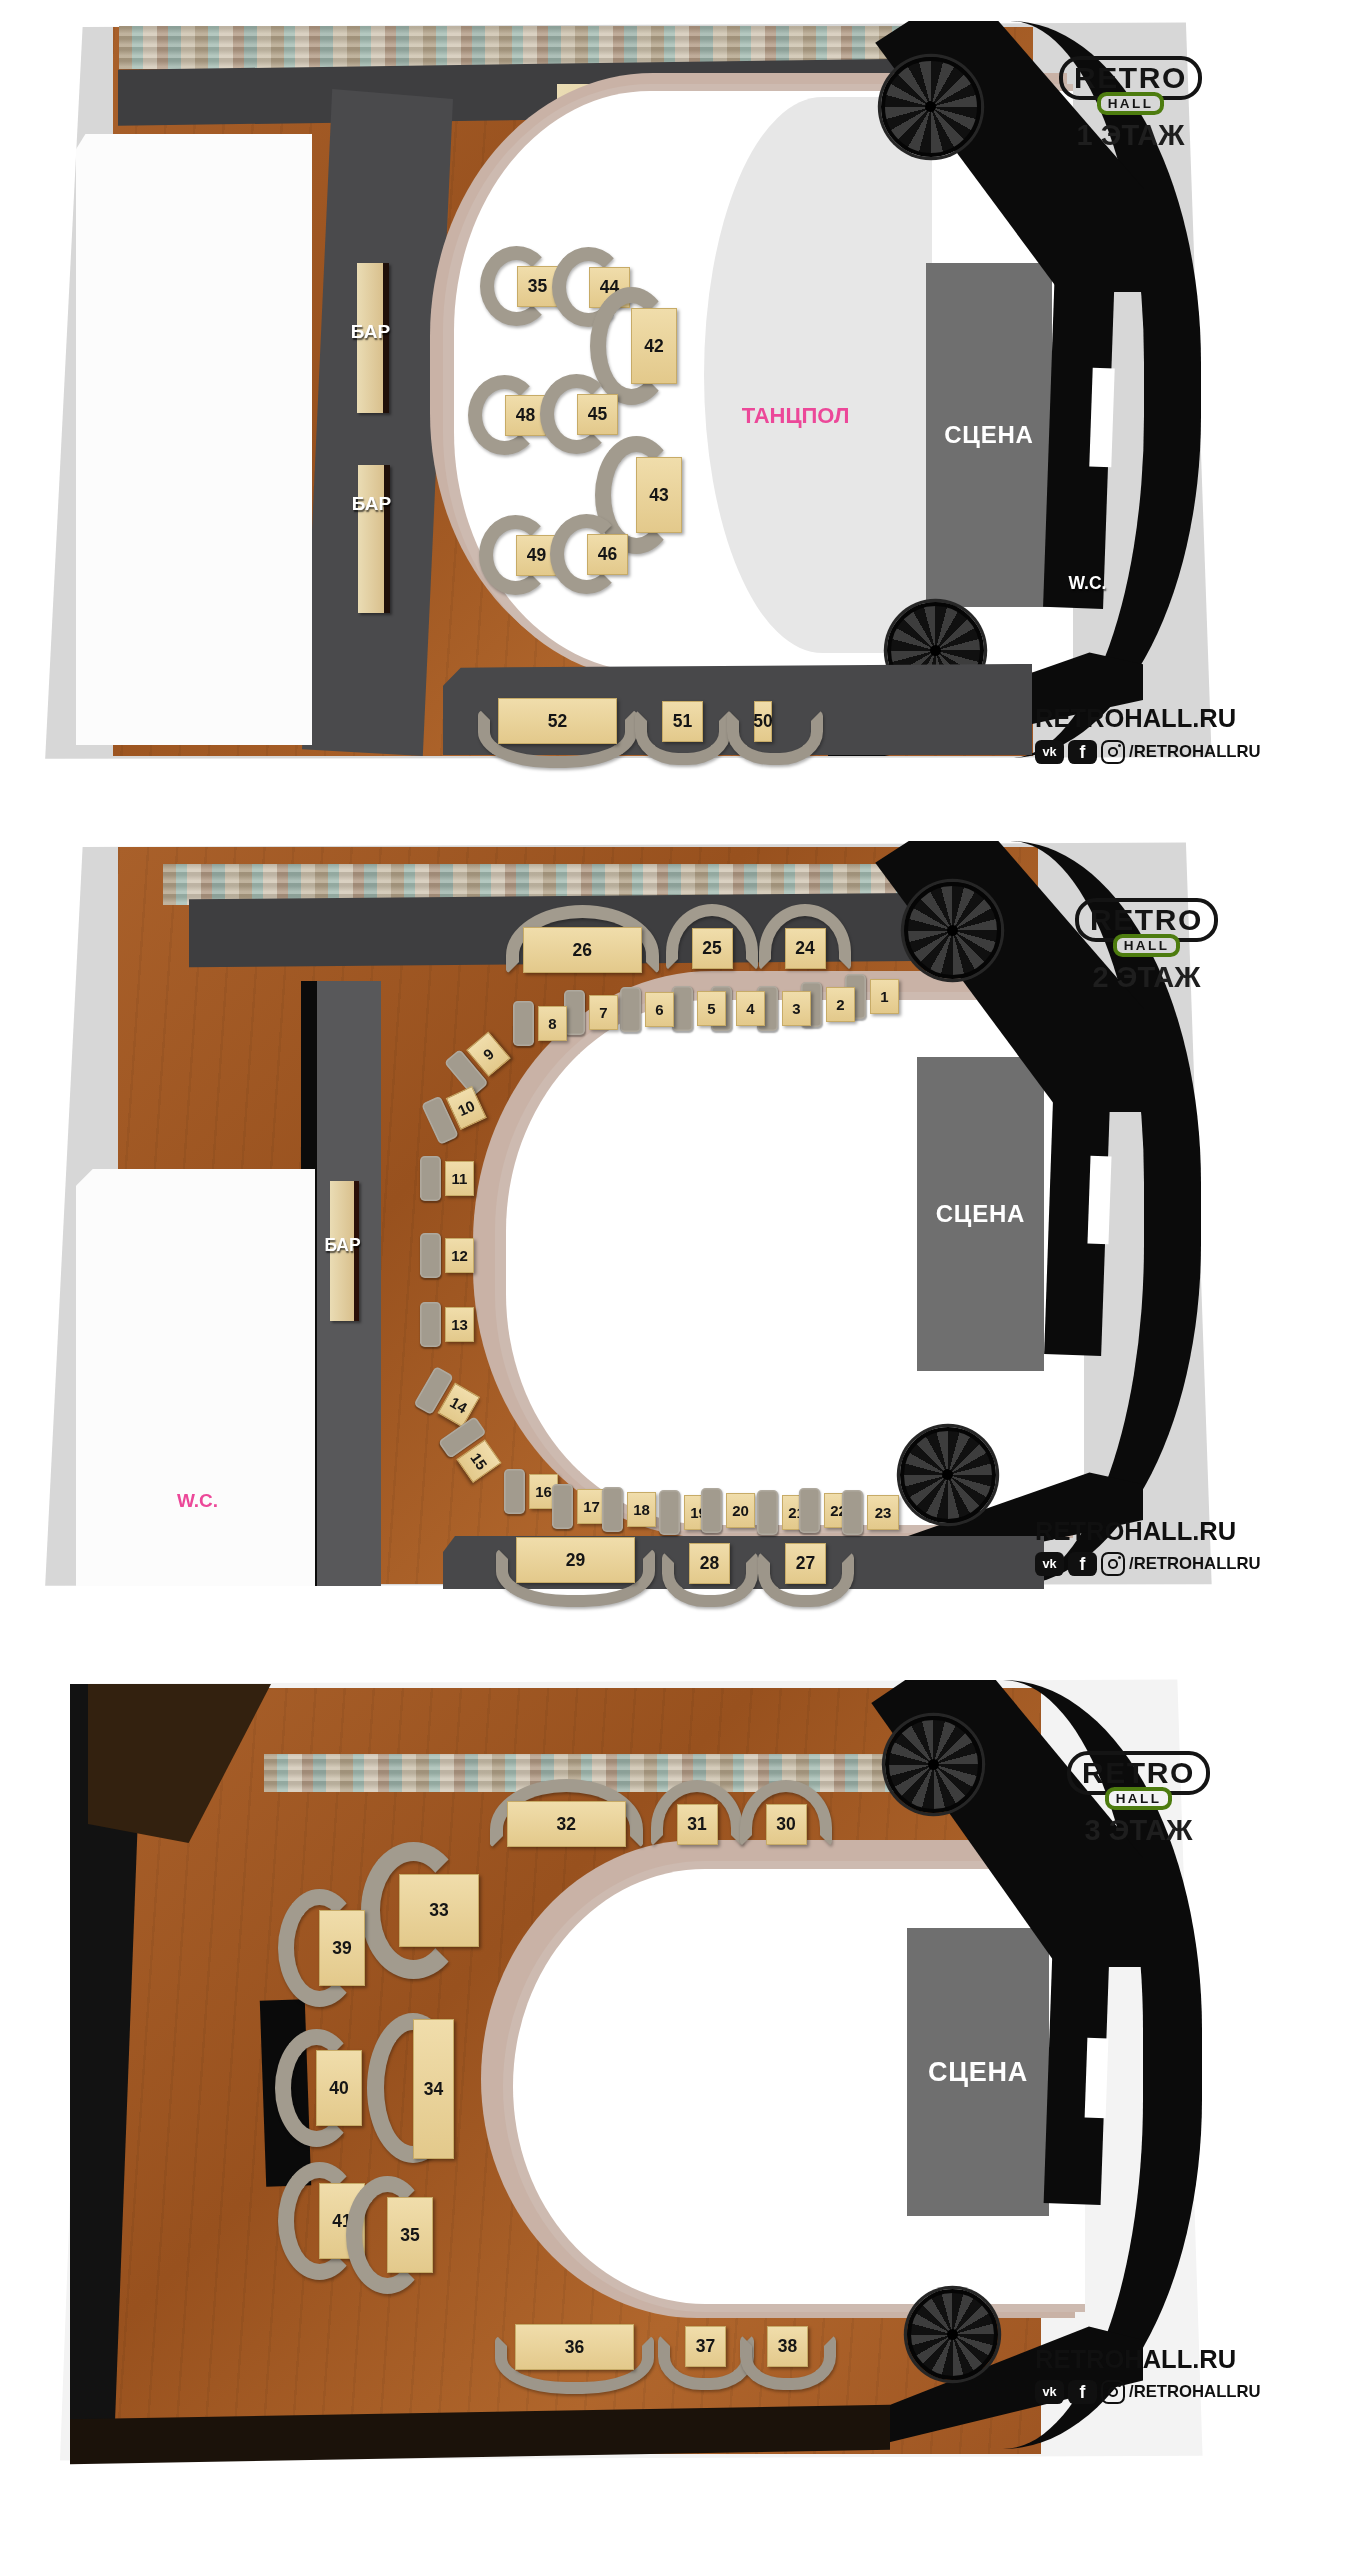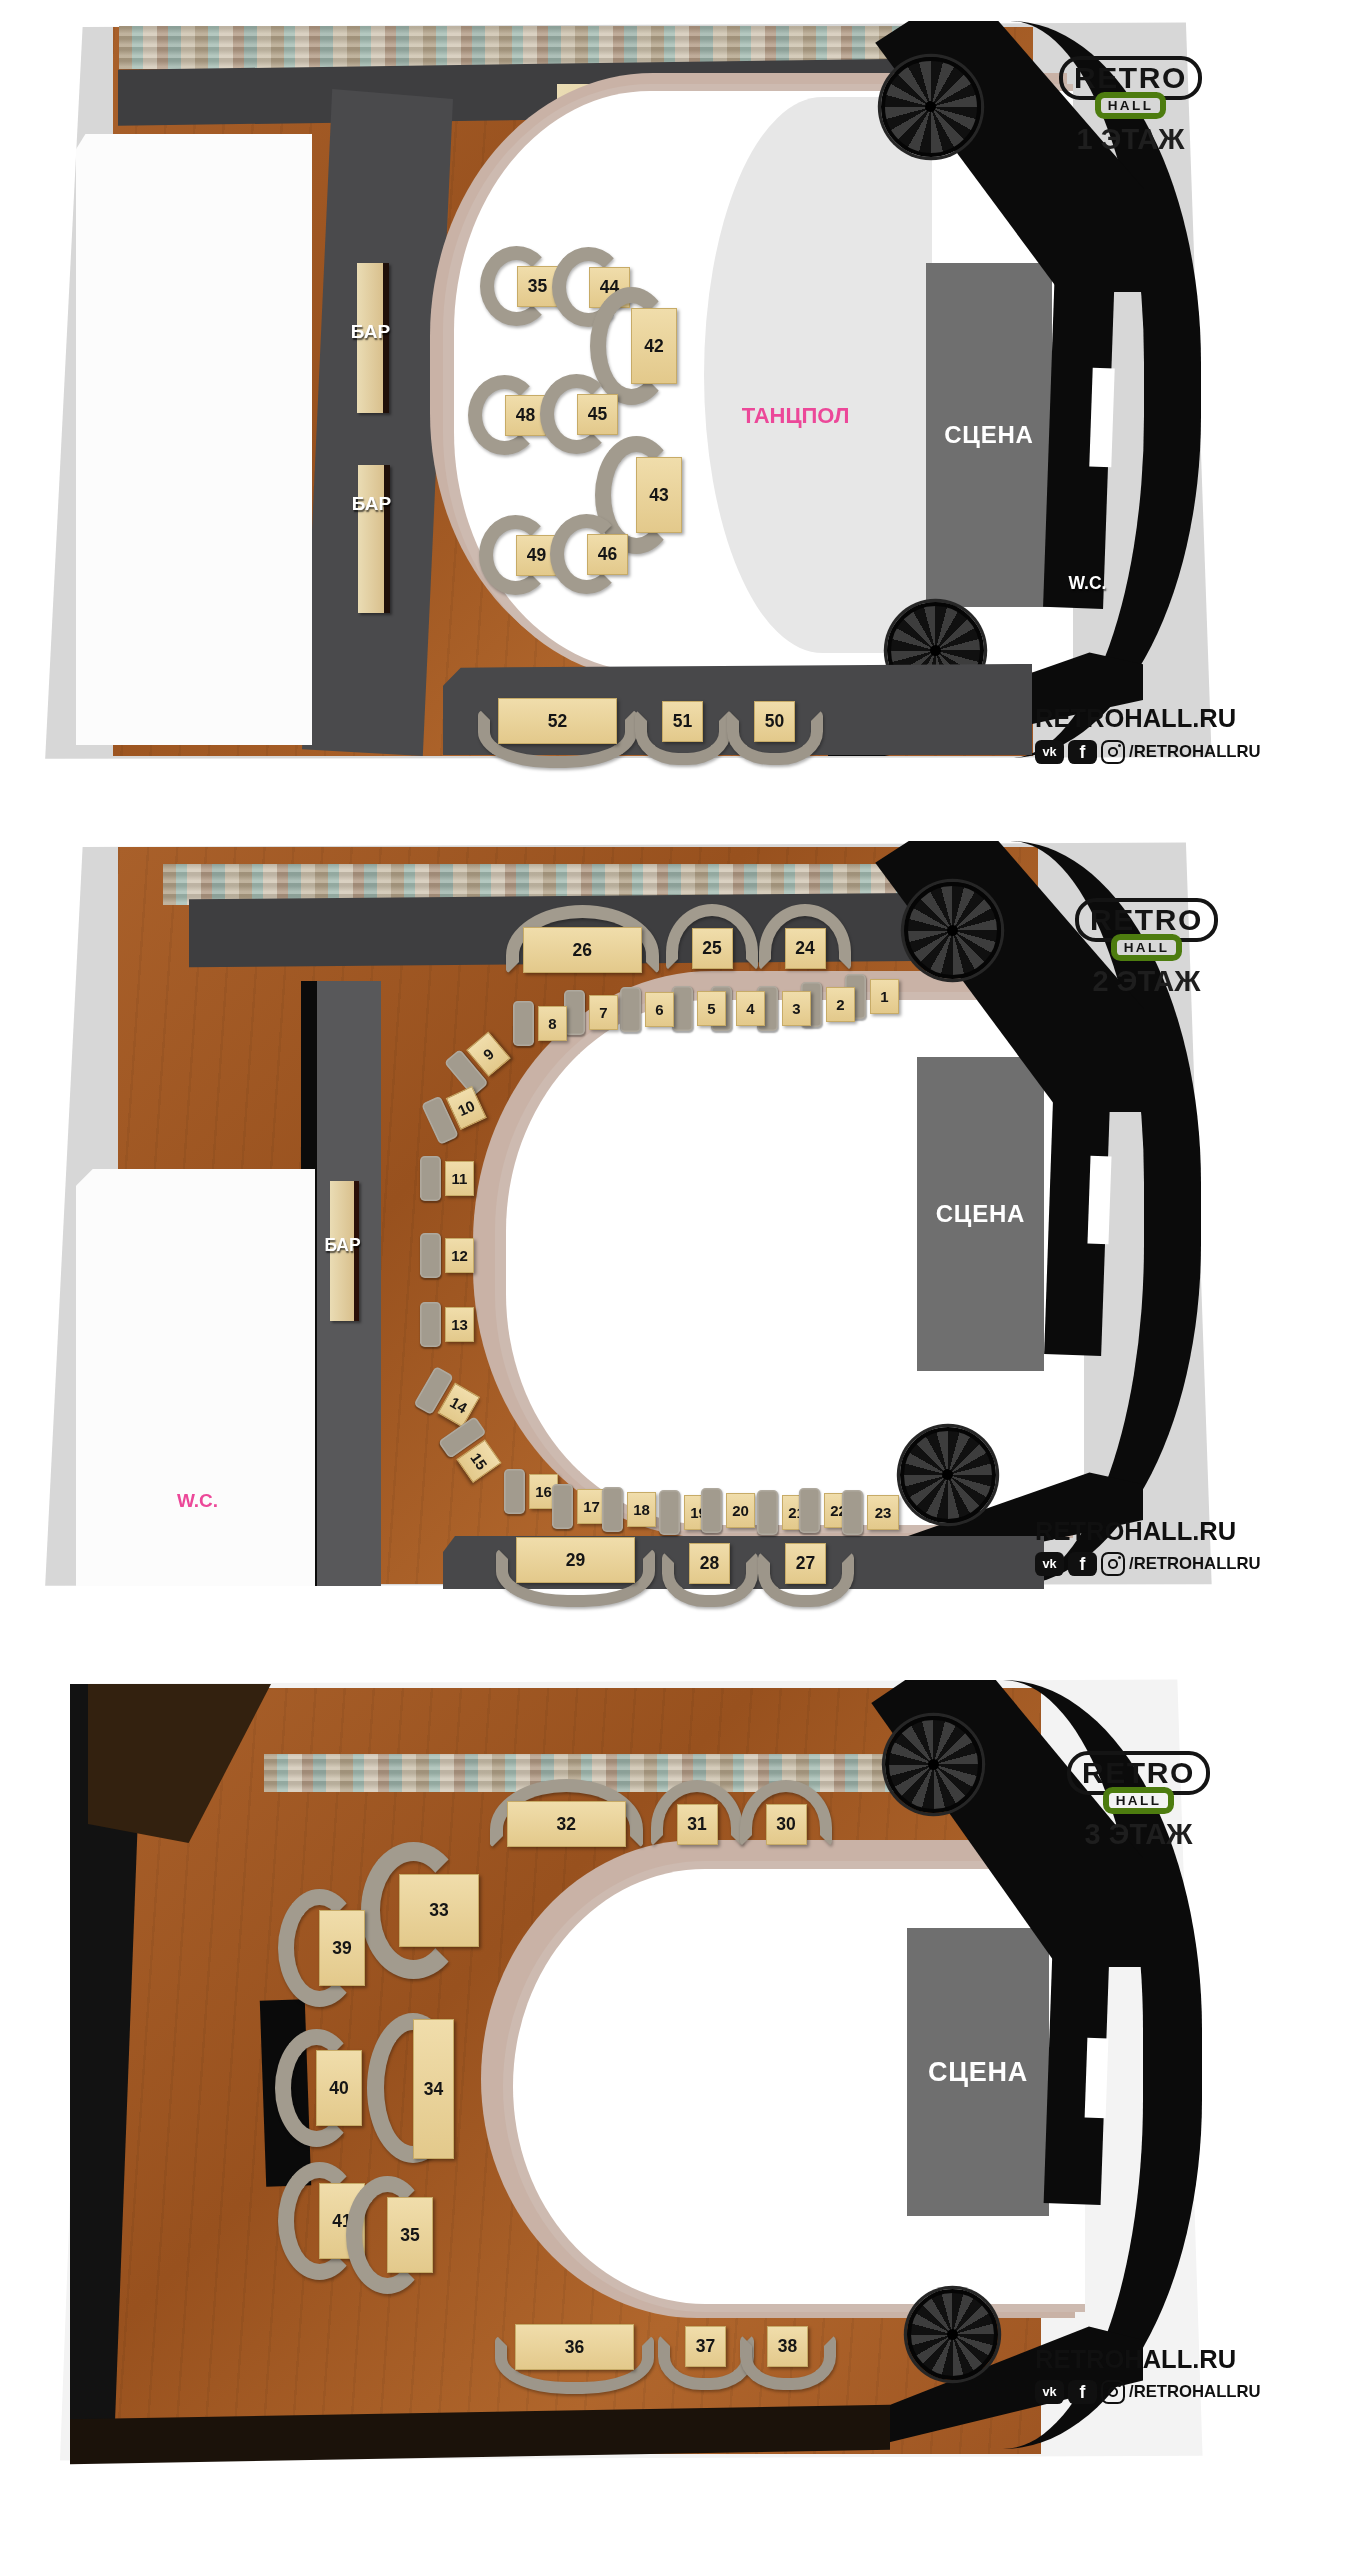--- a/index.html
+++ b/index.html
@@ -30,21 +30,21 @@
        display:flex;align-items:center;justify-content:center;}
   .lbl.dark{color:#ec4899;text-shadow:none;}
   .spiral{position:absolute;border-radius:50%;
           background:repeating-conic-gradient(#101010 0 15deg,#3d3d3d 15deg 30deg);
           border:4.8px solid #050505;box-shadow:0 0 0 3.2px #262626;}
   .spiral::after{content:"";position:absolute;left:50%;top:50%;width:11px;height:11px;
           margin:-5.6px 0 0 -5.6px;background:#000;border-radius:50%;}
   .logo-wrap{position:absolute;text-align:center;color:#141414;}
   .logo-retro{display:inline-block;border:4.8px solid #141414;border-radius:21px;padding:0.8px 11px;
           font-size:30px;font-weight:800;letter-spacing:1.6px;}
-  .logo-hall{display:block;width:max-content;margin:-7.2px auto 0;border:6px solid #4d7c0f;border-radius:9.6px;
+  .logo-hall{display:block;width:max-content;margin:-7.2px auto 0;border:4px solid #4d7c0f;border-radius:9.6px;
           padding:0 7.2px;font-size:13.5px;font-weight:800;letter-spacing:2.4px;position:relative;}
   .on-grey{background:#d7d7d7;} .on-light{background:#f3f3f3;}
   .floor-title{margin-top:3.2px;font-size:29px;font-weight:800;color:#1e1e1e;}
   .site-text{position:absolute;font-size:25.5px;font-weight:800;color:#101010;}
   .socials{position:absolute;display:flex;align-items:center;gap:4px;}
   .s-vk,.s-fb{width:29px;height:24px;background:#101010;color:#fff;border-radius:6.4px;display:flex;
           align-items:center;justify-content:center;font-weight:800;}
   .s-vk{font-size:12.7px;} .s-fb{font-size:17.5px;}
   .s-ig{width:24px;height:24px;border:2.4px solid #101010;border-radius:7.2px;position:relative;box-sizing:border-box;}
   .ig-lens{position:absolute;left:50%;top:50%;width:9.6px;height:9.6px;margin:-4.8px 0 0 -4.8px;
@@ -240,21 +240,21 @@
       <div class="tg" style="left: 478px; top: 698px; width: 159px; height: 70px;">
         <div class="sofa-u" style="left: 0px; top: 9.6px; width: 159px; height: 60px; border-width: 12.7px;"></div>
         <div class="tab" style="left: 20px; top: 0px; width: 119px; height: 46px;">52</div>
       </div>
       <div class="tg" style="left: 635px; top: 701px; width: 96px; height: 64px;">
         <div class="sofa-u" style="left: 0px; top: 8px; width: 96px; height: 56px; border-width: 12px;"></div>
         <div class="tab" style="left: 27px; top: 0px; width: 41px; height: 41px;">51</div>
       </div>
       <div class="tg" style="left: 727px; top: 701px; width: 96px; height: 64px;">
         <div class="sofa-u" style="left: 0px; top: 8px; width: 96px; height: 56px; border-width: 12px;"></div>
-        <div class="tab" style="left: 27px; top: 0px; width: 41px; height: 41px;">50</div>
+        <div class="tab" style="left: 27px; top: 0px; width: 18px; height: 41px;">50</div>
       </div>
       <div class="tg" style="left: 506px; top: 905px; width: 153px; height: 70px;">
         <div class="sofa-arch" style="left: 0px; top: 0px; width: 153px; height: 70px; border-width: 13.5px;"></div>
         <div class="tab" style="left: 16.7px; top: 22px; width: 119px; height: 46px;">26</div>
       </div>
       <div class="tg" style="left: 666px; top: 904px; width: 92px; height: 67px;">
         <div class="sofa-arch" style="left: 0px; top: 0px; width: 92px; height: 67px; border-width: 12.7px;"></div>
         <div class="tab" style="left: 25.5px; top: 24px; width: 41px; height: 41px;">25</div>
       </div>
       <div class="tg" style="left: 759px; top: 904px; width: 92px; height: 67px;">

